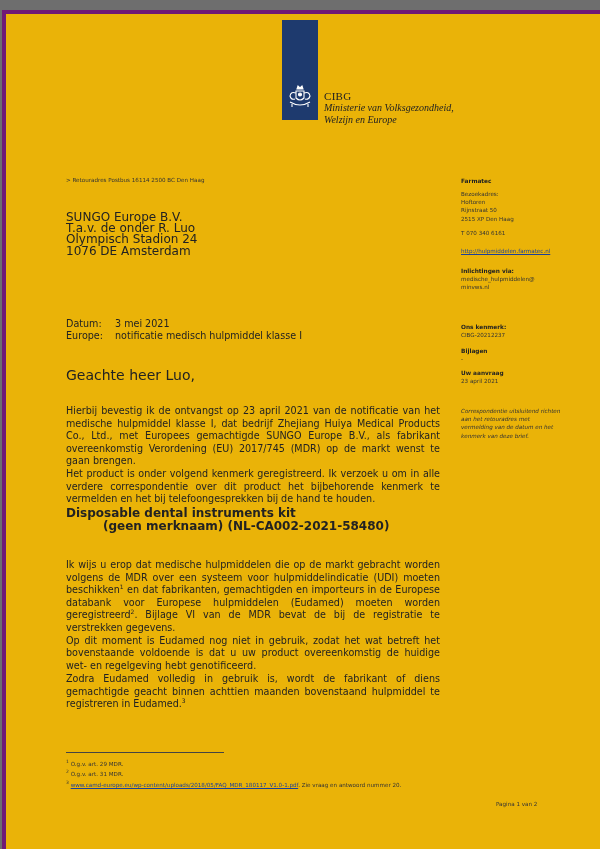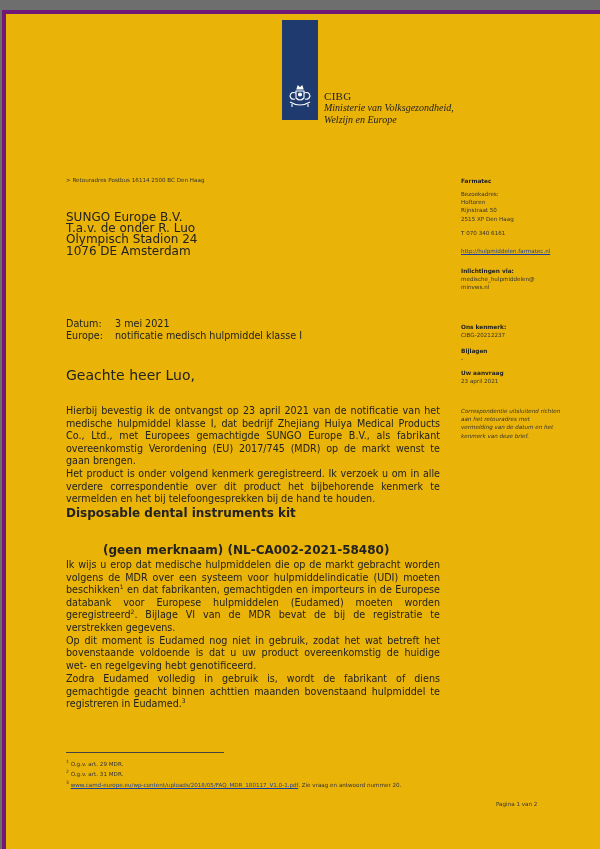--- a/index.html
+++ b/index.html
@@ -38,21 +38,21 @@
   .salutation { left: 60px; top: 353px; font-size: 14px; }
 
   .para {
     position: absolute; left: 60px; width: 374px;
     font-size: 9.6px; line-height: 12.6px; text-align: justify; color: #222;
   }
   .para p { margin: 0; }
   .para sup { font-size: 6px; line-height: 0; }
 
   .product { left: 60px; top: 493px; font-size: 12px; line-height: 12.6px; font-weight: bold; }
-  .product .sub { padding-left: 37px; margin-top: 24px; }
+  .product .sub { padding-left: 37px; }
 
   .fn-rule { left: 60px; top: 738px; width: 158px; height: 0; border-top: 1px solid #444; }
   .footnotes { left: 60px; top: 744px; font-size: 5.6px; line-height: 8.4px; color: #333; width: 340px; }
   .footnotes sup { font-size: 4.5px; vertical-align: 3px; }
   .footnotes a { color: #1b3f9a; text-decoration: underline; }
 
   .page-num { left: 490px; top: 787px; font-size: 5.6px; color: #333; }
 
   .sidebar { position: absolute; left: 455px; top: 163px; width: 130px; font-size: 5.6px; line-height: 8.2px; color: #333; }
   .sidebar .h { font-weight: bold; color: #222; font-size: 5.8px; }

